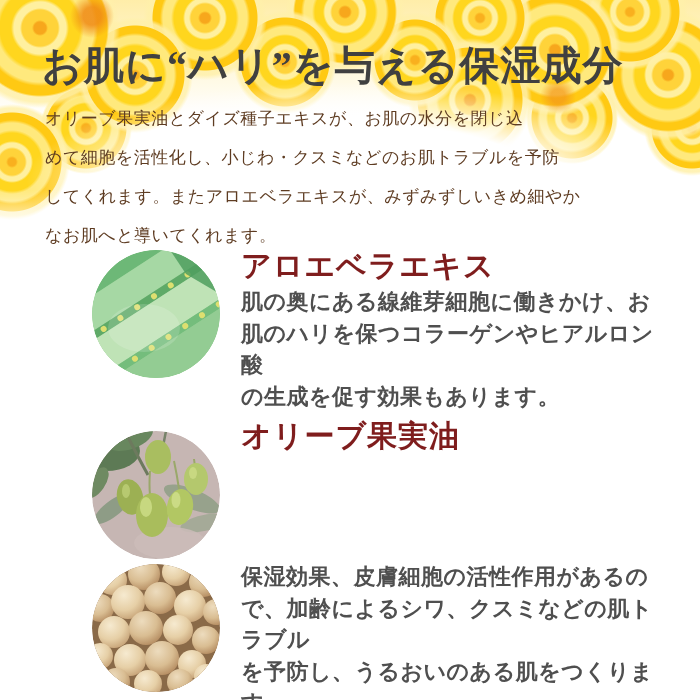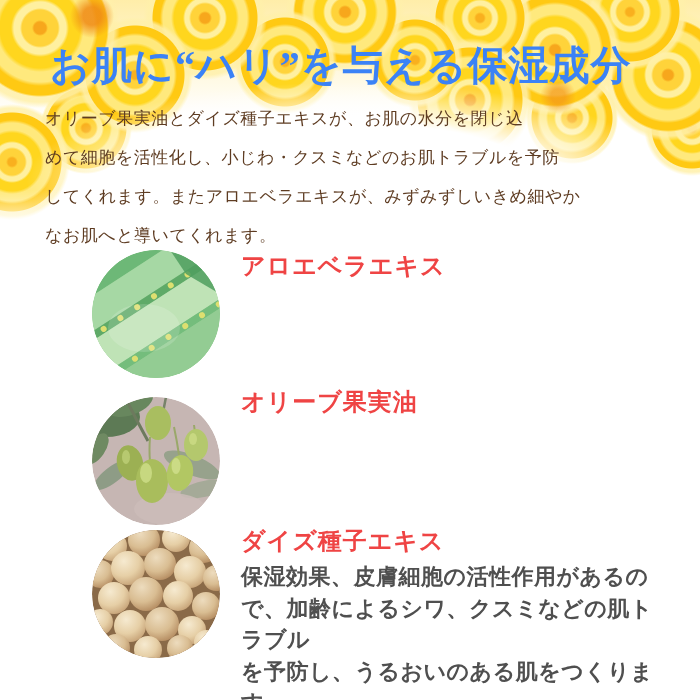--- a/index.html
+++ b/index.html
@@ -38,24 +38,24 @@
       radial-gradient(circle at 630px 12px, #f9b01e 0 4px, #ffd33a 6px 13px,  #fff0a0 15px 19px, #ffd61e 21px 29px, #ffe97d 32px 39px, #ffc913 42px 49px, rgba(255,240,170,.85) 50px 54px, rgba(255,255,255,0) 58px),
       radial-gradient(circle at 668px 75px, #f7a71c 0 5px, #ffd33a 7px 15px,  #fff0a0 17px 22px, #ffd61e 24px 33px, #ffe97d 36px 45px, #ffc913 48px 55px, rgba(255,240,170,.85) 57px 61px, rgba(255,255,255,0) 66px),
       radial-gradient(circle at 692px 128px,#f9b01e 0 4px, #ffd33a 6px 10px,  #fff0a0 12px 16px, #ffd61e 18px 24px, #ffe97d 26px 32px, #ffc913 35px 40px, rgba(255,240,170,.85) 41px 44px, rgba(255,255,255,0) 48px),
       radial-gradient(circle at 12px 162px, #f9b01e 0 4px, #ffd33a 6px 13px,  #fff0a0 15px 19px, #ffd61e 21px 29px, #ffe97d 32px 39px, #ffc913 42px 49px, rgba(255,240,170,.85) 50px 54px, rgba(255,255,255,0) 58px),
       radial-gradient(circle at 86px 128px, #f9b01e 0 4px, #ffd33a 6px 10px,  #fff0a0 12px 16px, #ffd61e 18px 24px, #ffe97d 26px 32px, #ffc913 35px 40px, rgba(255,240,170,.85) 41px 44px, rgba(255,255,255,0) 46px),
       radial-gradient(circle at 572px 118px,#f9b01e 0 4px, #ffd33a 6px 10px,  #fff0a0 12px 16px, #ffd61e 18px 24px, #ffe97d 26px 32px, #ffc913 35px 40px, rgba(255,240,170,.85) 41px 44px, rgba(255,255,255,0) 46px),
       
       linear-gradient(180deg, rgba(255,216,64,.45) 0, rgba(255,216,64,0) 115px);
   }
   .hero-title {
-    position: absolute; left: 50px; top: 38px; width: 600px;
+    position: absolute; left: 42px; top: 38px; width: 600px;
     font-family: "Liberation Serif", "DejaVu Serif", serif;
     font-size: 40px; font-weight: 600; letter-spacing: 1px;
-    color: #3b82f6; white-space: nowrap;
+    color: #404040; white-space: nowrap;
   }
   .hero-intro {
     position: absolute; left: 45px; top: 99px; width: 625px;
     font-family: "Liberation Serif", "DejaVu Serif", serif;
     font-size: 17px; line-height: 39px; letter-spacing: .5px;
     color: #5e3c22; white-space: pre-line;
   }
 
   
   .sections { padding-left: 92px; }
@@ -66,22 +66,22 @@
   .circle {
     width: 128px; height: 128px; border-radius: 50%;
     overflow: hidden; flex: none;
     box-shadow: 0 0 0 1px rgba(255,255,255,0);
   }
   .circle svg { display: block; width: 128px; height: 128px; }
   .row-2 .circle { margin-top: 11px; }
   .row-3 .circle { margin-top: 5px; }
   .text-col { margin-left: 21px; padding-top: 2px; width: 432px; }
   .ing-title {
-    font-size: 24px; font-weight: bold; line-height: 27px;
-    letter-spacing: 1px; color: #ef4444; margin-bottom: 7px;
+    font-size: 30px; font-weight: bold; line-height: 27px;
+    letter-spacing: 1px; color: #7f1d1d; margin-bottom: 7px;
   }
   .ing-desc {
     font-size: 22px; font-weight: bold; line-height: 31.5px;
     letter-spacing: .5px; color: #4f4f4f; white-space: pre-line;
   }
 </style>
 </head>
 <body>
 
 <div class="page">
@@ -139,20 +139,23 @@
                   <circle cx="106" cy="131" r="3"></circle>
               </g>
             </g>
             <polygon points="78,0 128,0 128,44 94,24" fill="#4f9f5f" opacity="0.85"></polygon>
             <ellipse cx="52" cy="78" rx="36" ry="24" fill="#ffffff" opacity="0.16"></ellipse>
           </g>
         </svg>
       </div>
       <div class="text-col">
         <h2 class="ing-title">アロエベラエキス</h2>
+        <p class="ing-desc">肌の奥にある線維芽細胞に働きかけ、お
+肌のハリを保つコラーゲンやヒアルロン酸
+の生成を促す効果もあります。</p>
       </div>
     </section>
 
     <section class="row row-2">
       <div class="circle">
         <svg viewBox="0 0 128 128">
           <defs>
               <clipPath id="c2">
                 <circle cx="64" cy="64" r="64"></circle>
               </clipPath>
@@ -226,21 +229,20 @@
             <circle cx="70" cy="94" r="17" fill="url(#bean2)"></circle>
             <circle cx="100" cy="100" r="14" fill="url(#bean)"></circle>
             <circle cx="24" cy="118" r="14" fill="url(#bean2)"></circle>
             <circle cx="56" cy="120" r="14" fill="url(#bean)"></circle>
             <circle cx="88" cy="118" r="13" fill="url(#bean2)"></circle>
             <circle cx="114" cy="112" r="12" fill="url(#bean)"></circle>
           </g>
         </svg>
       </div>
       <div class="text-col">
-        <h2 class="ing-title">ダイズ種子エキス</h2>
         <p class="ing-desc">保湿効果、皮膚細胞の活性作用があるの
 で、加齢によるシワ、クスミなどの肌トラブル
 を予防し、うるおいのある肌をつくります。</p>
       </div>
     </section>
 
   </div>
 </div>
 
 </body></html>

